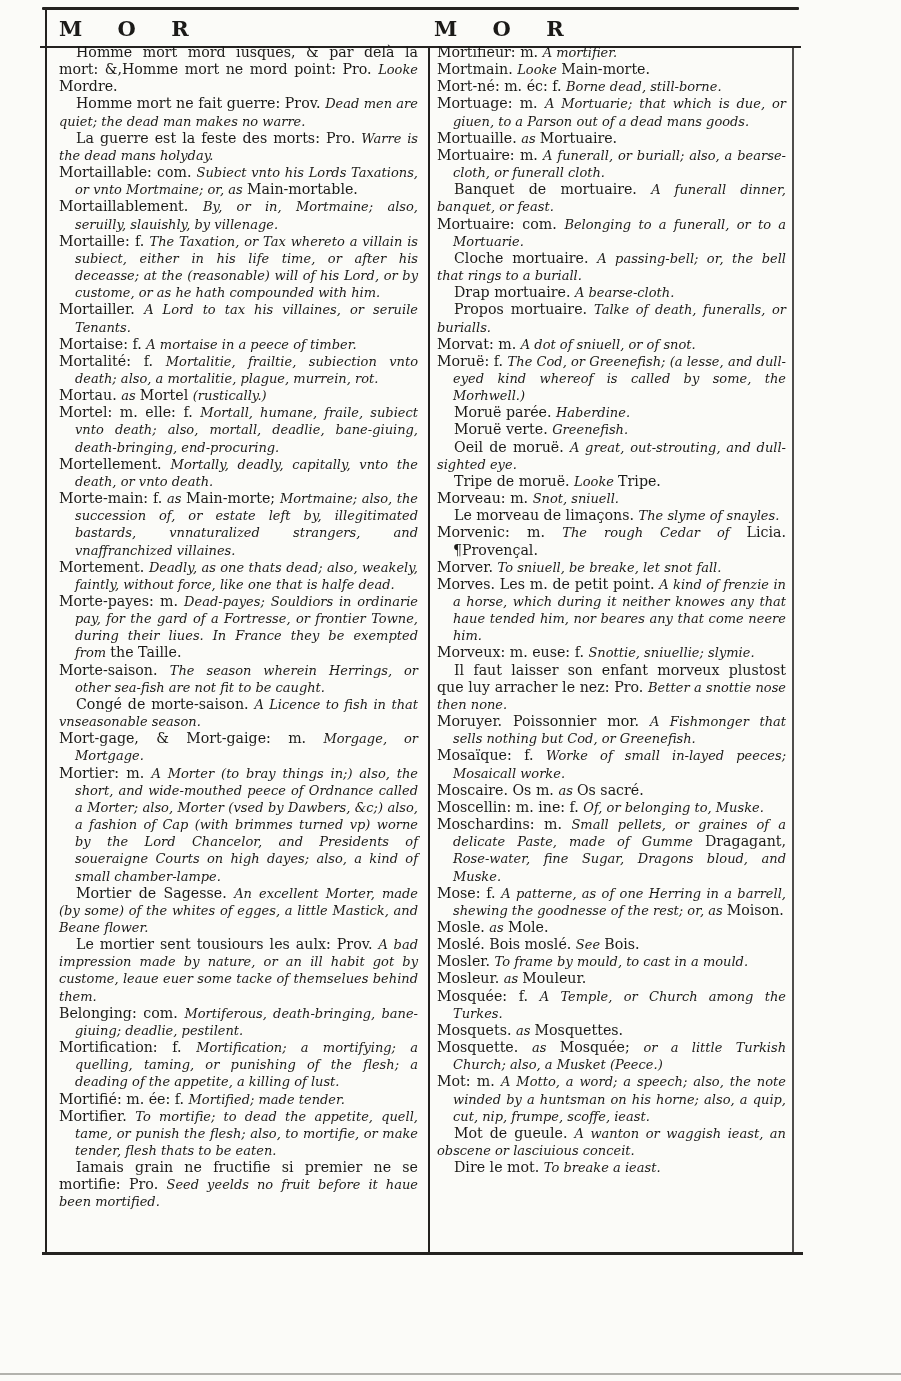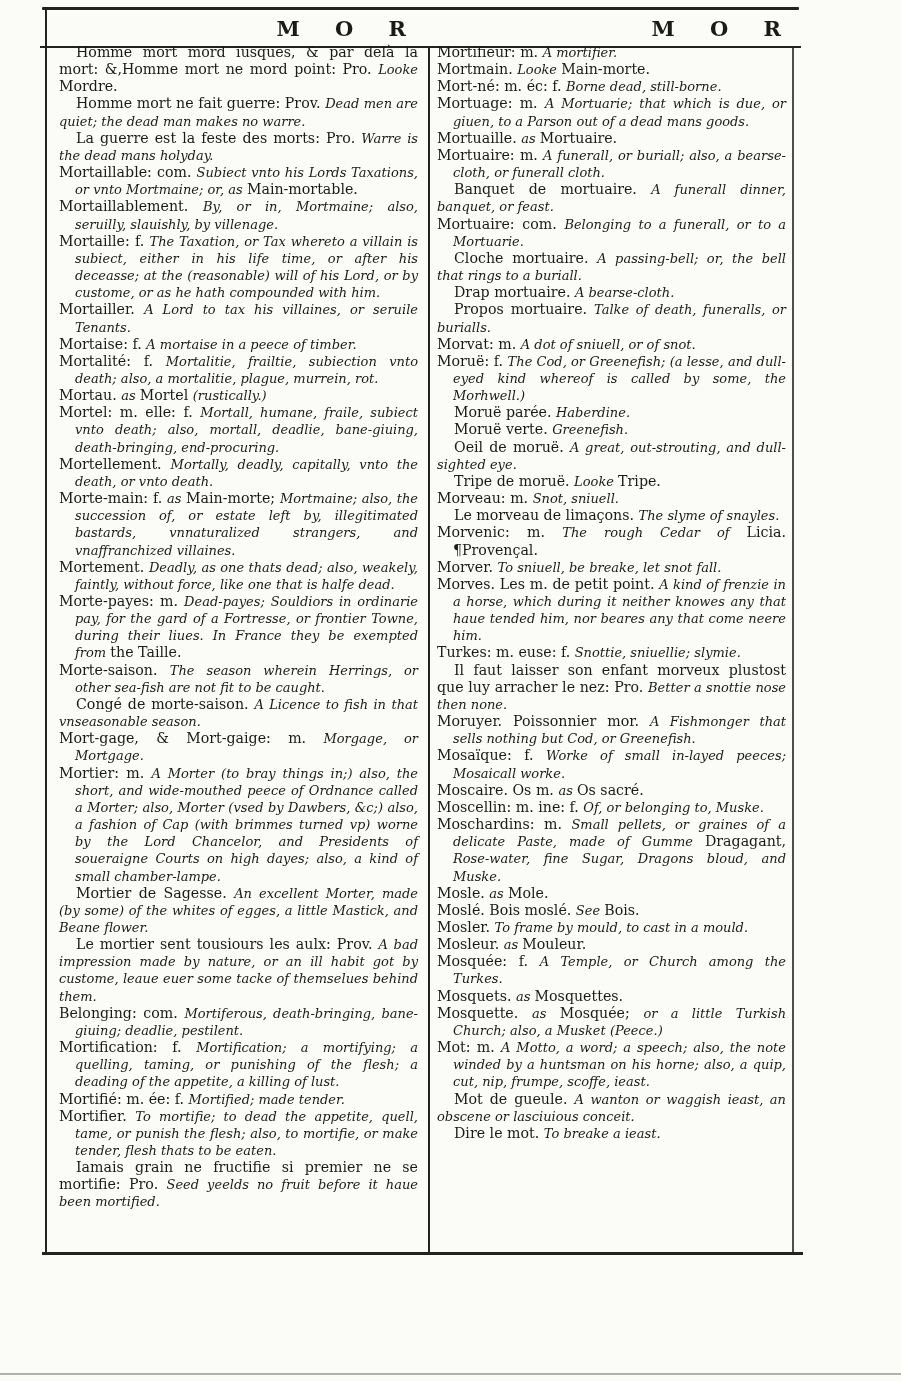--- a/index.html
+++ b/index.html
@@ -16,21 +16,21 @@
   .rule-top{left:42px;right:102px;top:7px;height:3px;border-radius:1px;}
   .rule-under-header{left:40px;right:100px;top:46px;height:2px;}
   .rule-bottom{left:42px;right:98px;top:1252px;height:3px;}
   .rule-scan-edge{left:0;right:0;top:1373px;height:2px;background:#8a8a84;opacity:.65;}
   .vrule{position:absolute;width:2px;background:#242220;}
   .vrule-left{left:45px;top:7px;height:1248px;}
   .vrule-divider{left:428px;top:48px;height:1204px;}
   .vrule-right{left:792px;top:48px;height:1204px;opacity:.8;}
   
   .header{position:absolute;left:45px;right:106px;top:10px;height:36px;display:flex;}
-  .header-half{flex:1;display:flex;align-items:center;justify-content:flex-end;}
+  .header-half{flex:1;display:flex;align-items:center;justify-content:flex-start;}
   .running-title{
     font-size:21px;letter-spacing:14px;font-weight:bold;
     padding-left:14px; 
   }
   
   .columns{position:absolute;left:47px;top:40px;width:745px;height:1200px;display:flex;}
   .col{overflow:hidden;}
   .col-left{width:381px;padding:4px 10px 0 12px;box-sizing:border-box;}
   .col-right{width:364px;padding:4px 6px 0 9px;box-sizing:border-box;}
   .para{
@@ -109,27 +109,28 @@
         <p class="para main"><span class="r">Moruë: f. </span><span class="i">The Cod, or Greenefish; (a lesse, and dull-eyed kind whereof is called by some, the Morhwell.)</span></p>
         <p class="para sub"><span class="r">Moruë parée. </span><span class="i">Haberdine.</span></p>
         <p class="para sub"><span class="r">Moruë verte. </span><span class="i">Greenefish.</span></p>
         <p class="para sub"><span class="r">Oeil de moruë. </span><span class="i">A great, out-strouting, and dull-sighted eye.</span></p>
         <p class="para sub"><span class="r">Tripe de moruë. </span><span class="i">Looke </span><span class="r">Tripe.</span></p>
         <p class="para main"><span class="r">Morveau: m. </span><span class="i">Snot, sniuell.</span></p>
         <p class="para sub"><span class="r">Le morveau de limaçons. </span><span class="i">The slyme of snayles.</span></p>
         <p class="para main"><span class="r">Morvenic: m. </span><span class="i">The rough Cedar of </span><span class="r">Licia. ¶Provençal.</span></p>
         <p class="para main"><span class="r">Morver. </span><span class="i">To sniuell, be breake, let snot fall.</span></p>
         <p class="para main"><span class="r">Morves. Les m. de petit point. </span><span class="i">A kind of frenzie in a horse, which during it neither knowes any that haue tended him, nor beares any that come neere him.</span></p>
-        <p class="para main"><span class="r">Turkes: m. euse: f. </span><span class="i">Snottie, sniuellie; slymie.</span></p>
+        <p class="para main"><span class="r">Morveux: m. euse: f. </span><span class="i">Snottie, sniuellie; slymie.</span></p>
         <p class="para sub"><span class="r">Il faut laisser son enfant morveux plustost que luy arracher le nez: Pro. </span><span class="i">Better a snottie nose then none.</span></p>
         <p class="para main"><span class="r">Moruyer. Poissonnier mor. </span><span class="i">A Fishmonger that sells nothing but Cod, or Greenefish.</span></p>
         <p class="para main"><span class="r">Mosaïque: f. </span><span class="i">Worke of small in-layed peeces; Mosaicall worke.</span></p>
         <p class="para main"><span class="r">Moscaire. Os m. </span><span class="i">as </span><span class="r">Os sacré.</span></p>
         <p class="para main"><span class="r">Moscellin: m. ine: f. </span><span class="i">Of, or belonging to, Muske.</span></p>
         <p class="para main"><span class="r">Moschardins: m. </span><span class="i">Small pellets, or graines of a delicate Paste, made of Gumme </span><span class="r">Dragagant, </span><span class="i">Rose-water, fine Sugar, Dragons bloud, and Muske.</span></p>
+        <p class="para main"><span class="r">Mose: f. </span><span class="i">A patterne, as of one Herring in a barrell, shewing the goodnesse of the rest; or, as </span><span class="r">Moison.</span></p>
         <p class="para main"><span class="r">Mosle. </span><span class="i">as </span><span class="r">Mole.</span></p>
         <p class="para main"><span class="r">Moslé. Bois moslé. </span><span class="i">See </span><span class="r">Bois.</span></p>
         <p class="para main"><span class="r">Mosler. </span><span class="i">To frame by mould, to cast in a mould.</span></p>
         <p class="para main"><span class="r">Mosleur. </span><span class="i">as </span><span class="r">Mouleur.</span></p>
         <p class="para main"><span class="r">Mosquée: f. </span><span class="i">A Temple, or Church among the Turkes.</span></p>
         <p class="para main"><span class="r">Mosquets. </span><span class="i">as </span><span class="r">Mosquettes.</span></p>
         <p class="para main"><span class="r">Mosquette. </span><span class="i">as </span><span class="r">Mosquée; </span><span class="i">or a little Turkish Church; also, a Musket (Peece.)</span></p>
         <p class="para main"><span class="r">Mot: m. </span><span class="i">A Motto, a word; a speech; also, the note winded by a huntsman on his horne; also, a quip, cut, nip, frumpe, scoffe, ieast.</span></p>
         <p class="para sub"><span class="r">Mot de gueule. </span><span class="i">A wanton or waggish ieast, an obscene or lasciuious conceit.</span></p>
         <p class="para sub"><span class="r">Dire le mot. </span><span class="i">To breake a ieast.</span></p>

